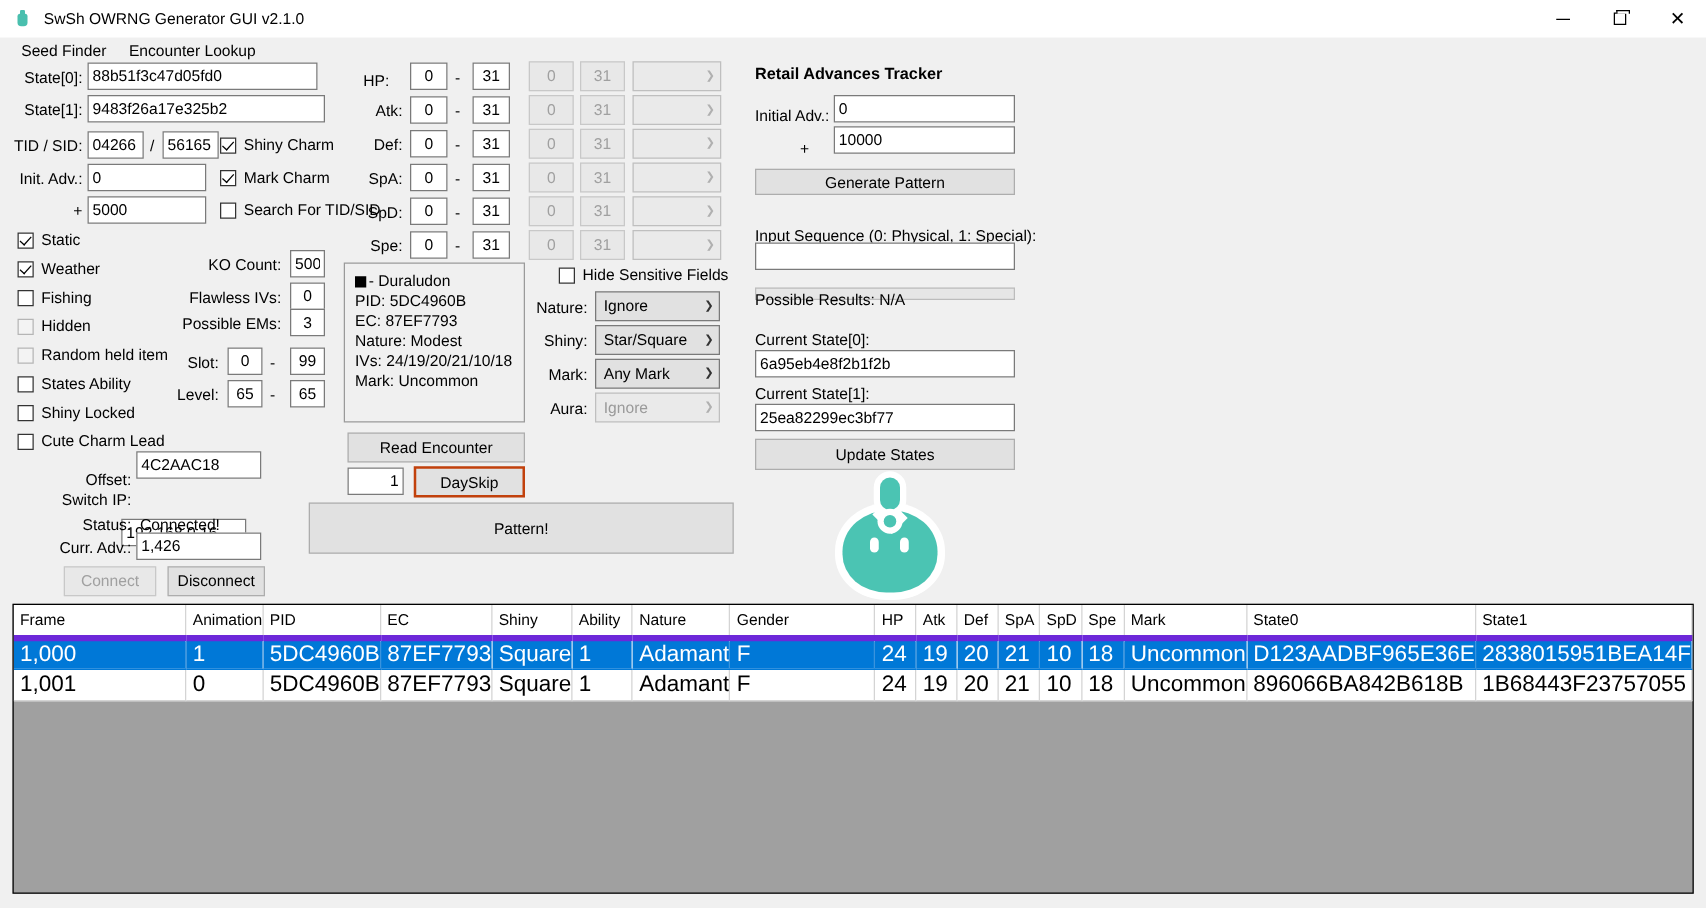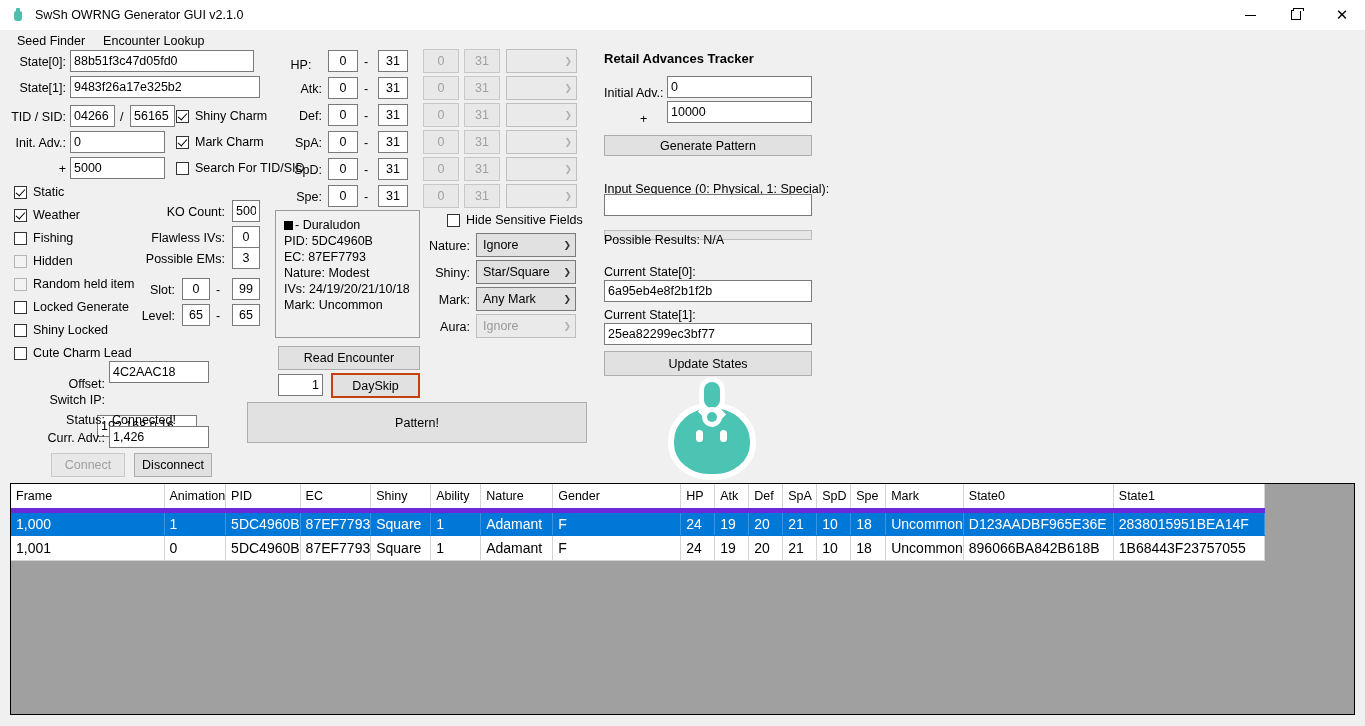--- a/index.html
+++ b/index.html
@@ -132,21 +132,21 @@
     border: 1px solid #000; background: #a0a0a0; overflow: hidden;
   }
   table.grid { border-collapse: collapse; table-layout: fixed; background: #fff; }
   table.grid th {
     background: #fff; border-right: 1px solid #d4d4d4; border-bottom: 5px solid #6d28d9;
     font-weight: normal; font-size: 12.5px; text-align: left;
     padding: 0 0 0 5px; height: 26px; overflow: hidden; white-space: nowrap;
   }
   table.grid td {
     border-right: 1px solid #d4d4d4; border-bottom: 1px solid #d4d4d4;
-    font-size: 14px; padding: 0 0 0 5px; height: 25px;
+    font-size: 18px; padding: 0 0 0 5px; height: 25px;
     overflow: hidden; white-space: nowrap;
   }
   table.grid tr.sel td { background: #0078d7; color: #fff; border-right-color: #3a93dd; border-bottom-color: #0078d7; }
   table.grid tr.sel td:first-child { background: #0078d7; }
 </style>
 </head>
 <body>
 
 <div id="titlebar">
   <div id="app-icon">
@@ -217,21 +217,21 @@
 <div class="abs cb dis" style="left:14px; top:254px;">
   <span class="box"></span>
   <span class="lbl">Hidden</span>
 </div>
 <div class="abs cb dis" style="left:14px; top:277px;">
   <span class="box"></span>
   <span class="lbl">Random held item</span>
 </div>
 <div class="abs cb" style="left:14px; top:300px;">
   <span class="box"></span>
-  <span class="lbl">Locked Generate</span>
+  <span class="lbl">States Ability</span>
 </div>
 <div class="abs cb" style="left:14px; top:323px;">
   <span class="box"></span>
   <span class="lbl">Shiny Locked</span>
 </div>
 <div class="abs cb" style="left:14px; top:346px;">
   <span class="box"></span>
   <span class="lbl">Cute Charm Lead</span>
 </div>
 

